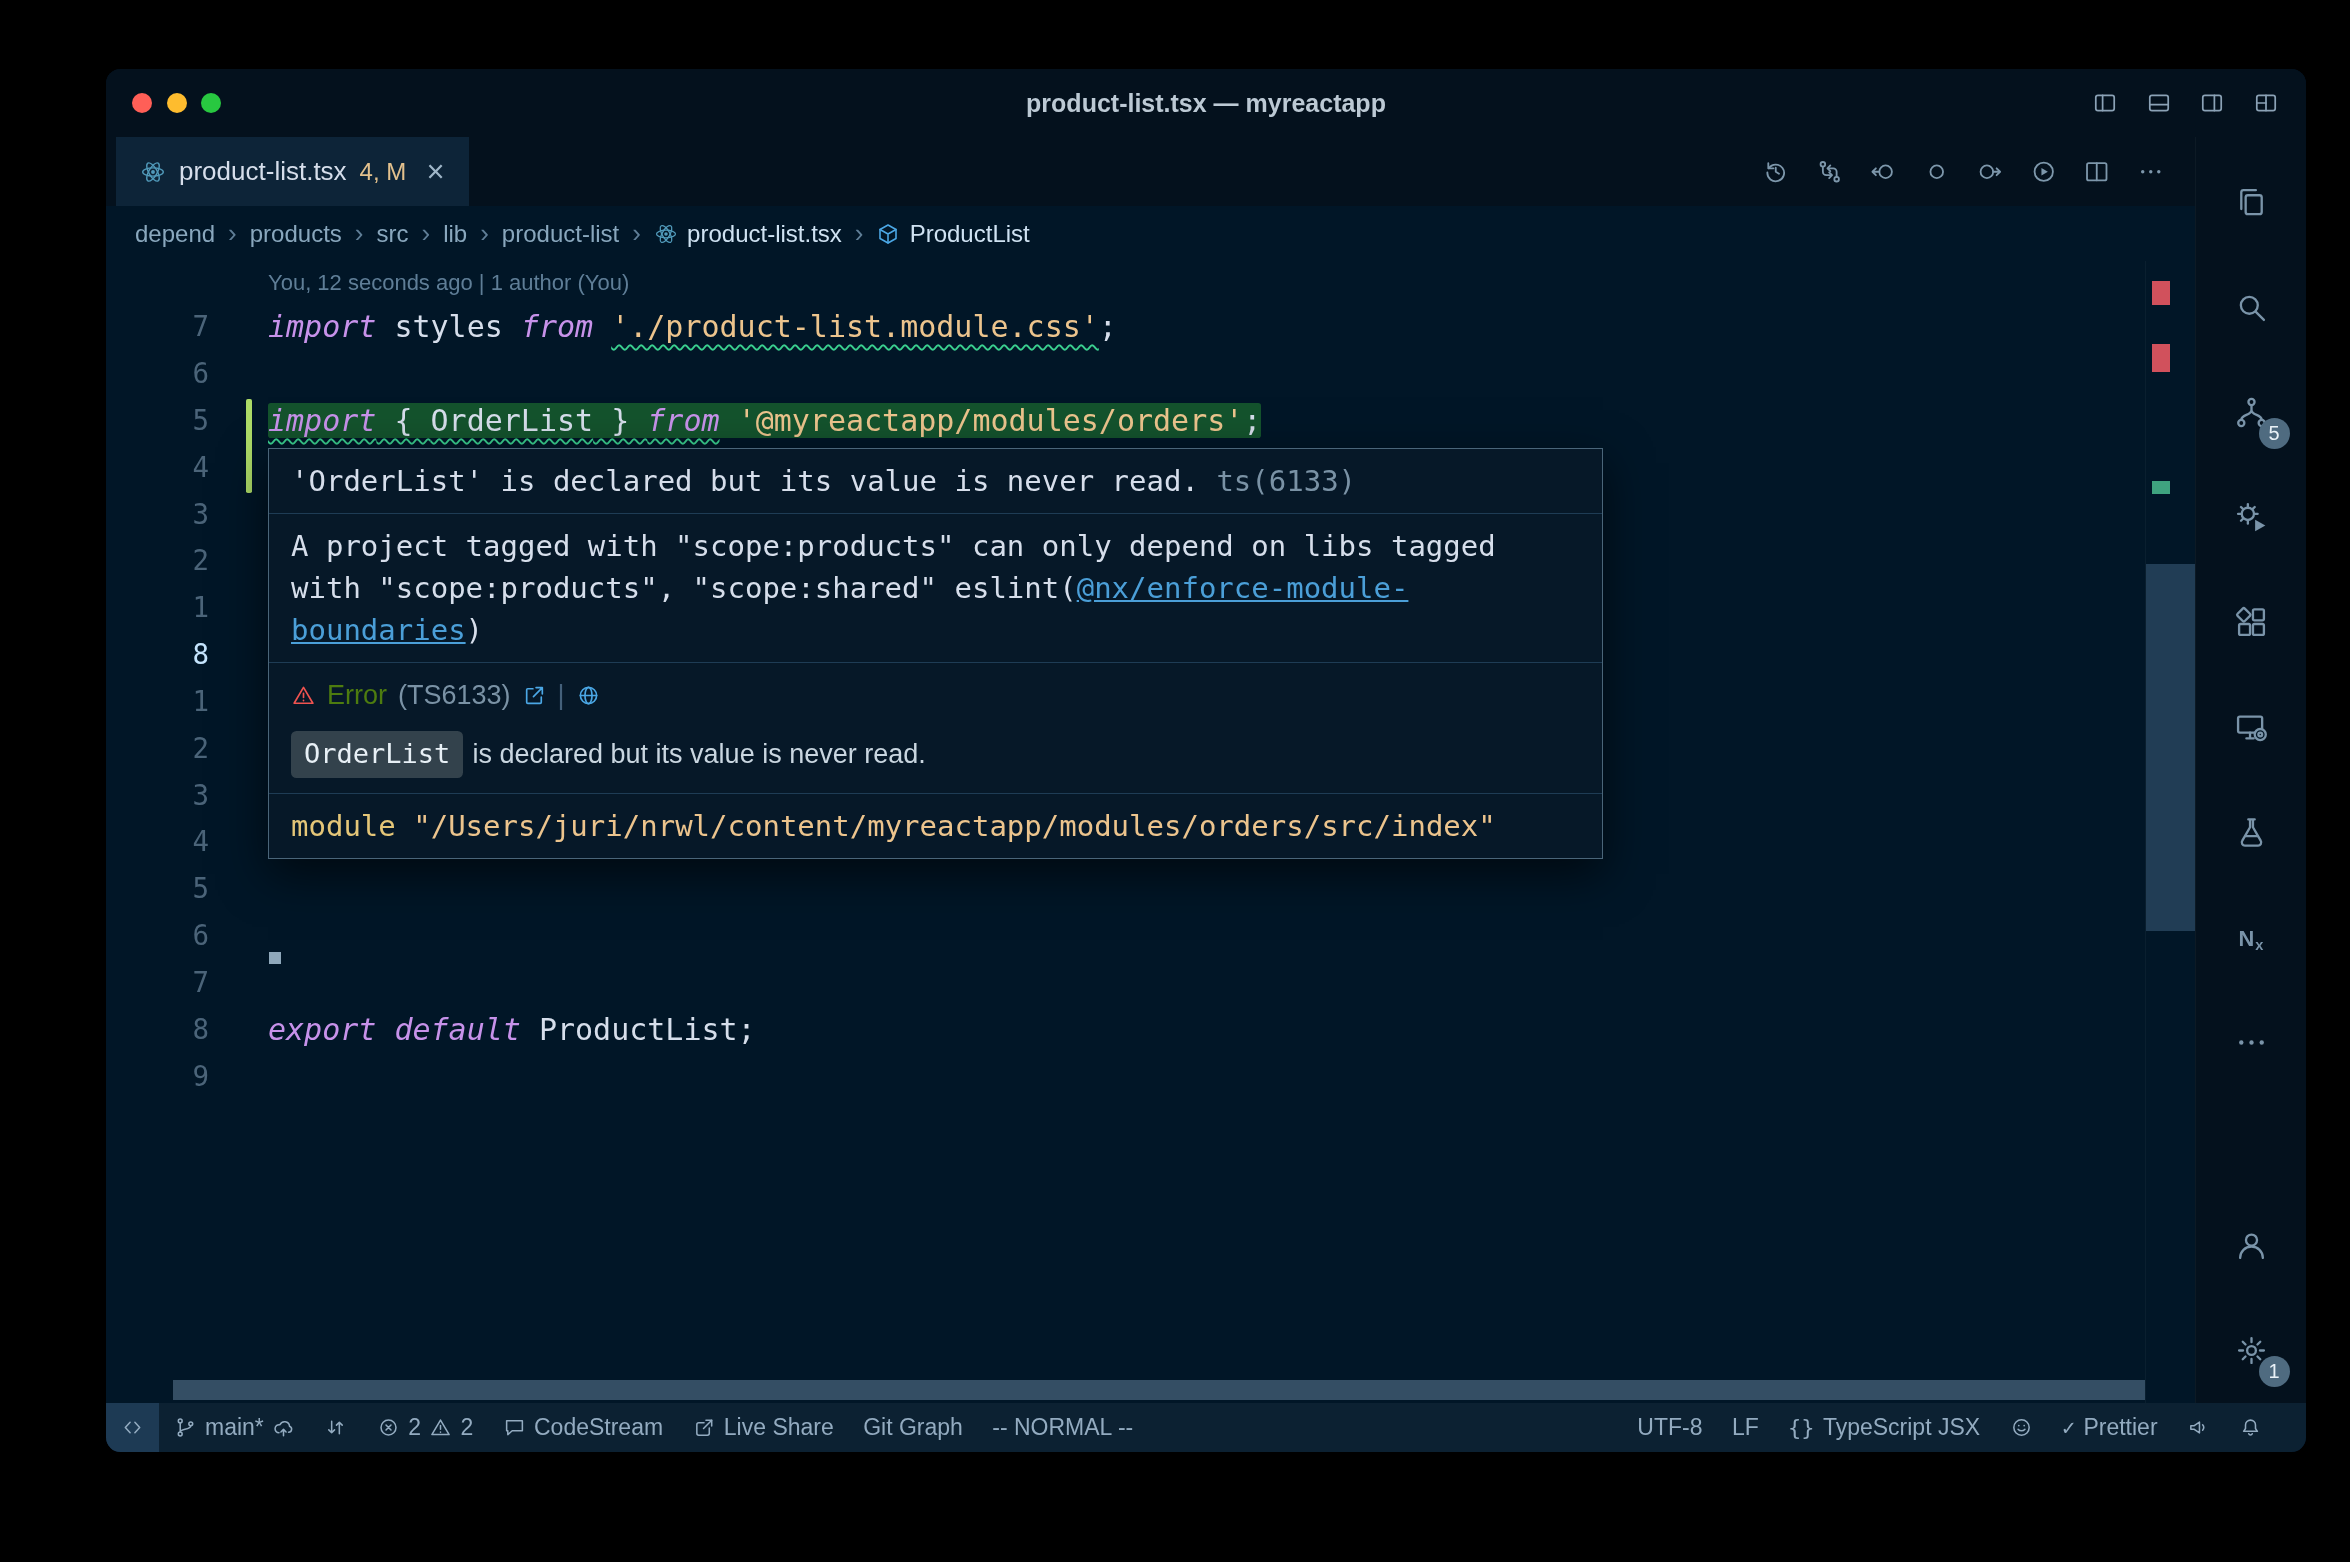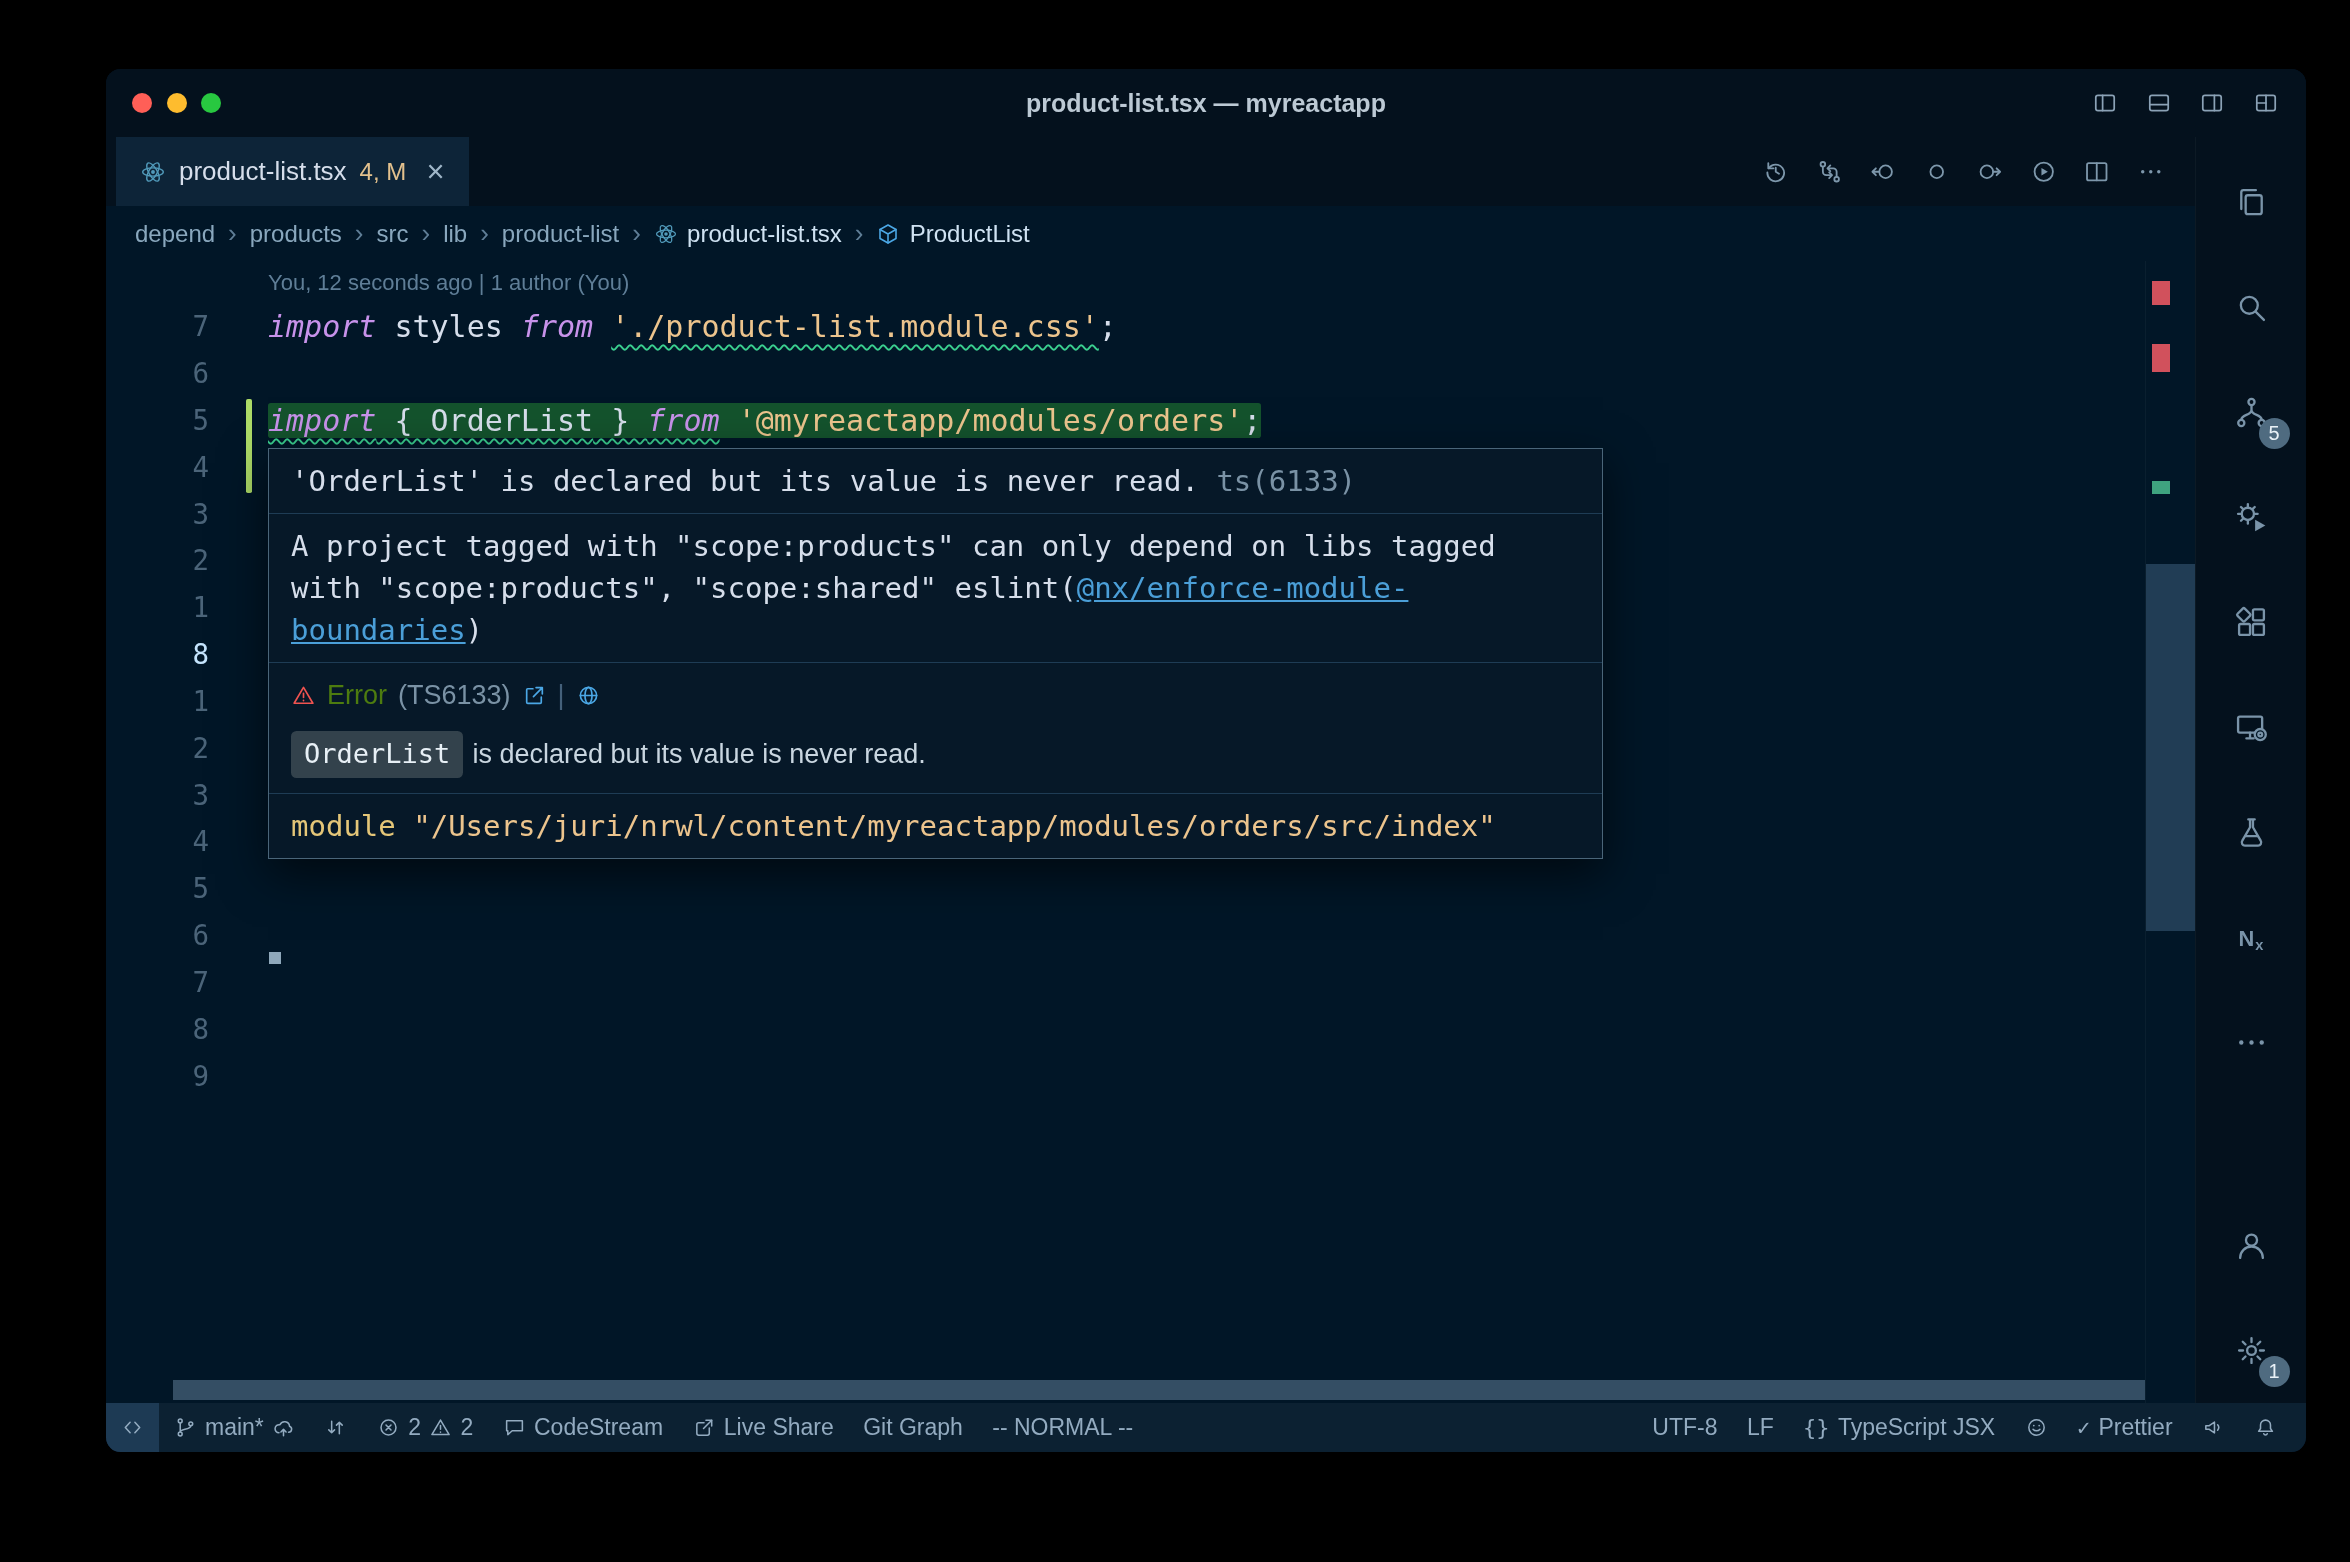--- a/index.html
+++ b/index.html
@@ -90,21 +90,21 @@
             border-left:0.9px solid rgba(255,255,255,.04);padding-top:13px;box-sizing:border-box;}
   .aitem{position:relative;height:105px;width:100%;display:flex;align-items:center;justify-content:center;color:#7a94a9;}
   .aicon svg{width:35px;height:35px;display:block;}
   .abadge{position:absolute;right:16.5px;bottom:16.5px;min-width:31px;height:31px;border-radius:15.6px;
           background:#4f6b80;color:#e9f1f7;font-size:20px;display:flex;align-items:center;
           justify-content:center;padding:0 5.5px;box-sizing:border-box;}
   .act-spacer{margin-top:auto;}
   
   .statusbar{flex:0 0 49px;background:#0c2132;display:flex;align-items:stretch;font-size:23px;color:#93abc0;}
   .sgroup{display:flex;align-items:stretch;}
-  .sgroup.right{margin-left:auto;padding-right:14px;align-items:center;}
+  .sgroup.right{margin-left:auto;padding-right:29px;align-items:center;}
   .sitem{display:flex;align-items:center;gap:8.3px;padding:0 14.7px;white-space:nowrap;}
   .sitem.tile{background:#1d3a54;width:53px;justify-content:center;padding:0;}
   .sicon svg{width:23px;height:23px;display:block;}
   .sicon-text{font-family:"DejaVu Sans Mono",monospace;font-size:22px;}
 </style>
 </head>
 <body>
 
 <div class="screen">
   <div class="window">
@@ -327,20 +327,21 @@
               <div class="row" style="top: 651px;">
                 <div class="num">6</div>
                 <div class="content"></div>
               </div>
               <div class="row" style="top: 698px;">
                 <div class="num">7</div>
                 <div class="content"></div>
               </div>
               <div class="row" style="top: 745px;">
                 <div class="num">8</div>
+                <div class="content"><span class="tok-kw">export</span><span class="tok-fg"> </span><span class="tok-kw">default</span><span class="tok-fg"> ProductList;</span></div>
               </div>
               <div class="row" style="top: 792px;">
                 <div class="num">9</div>
                 <div class="content"></div>
               </div>
             </div>
           <div class="mod-bar"></div>
 
           <div class="hover">
             <div class="h-sec">

